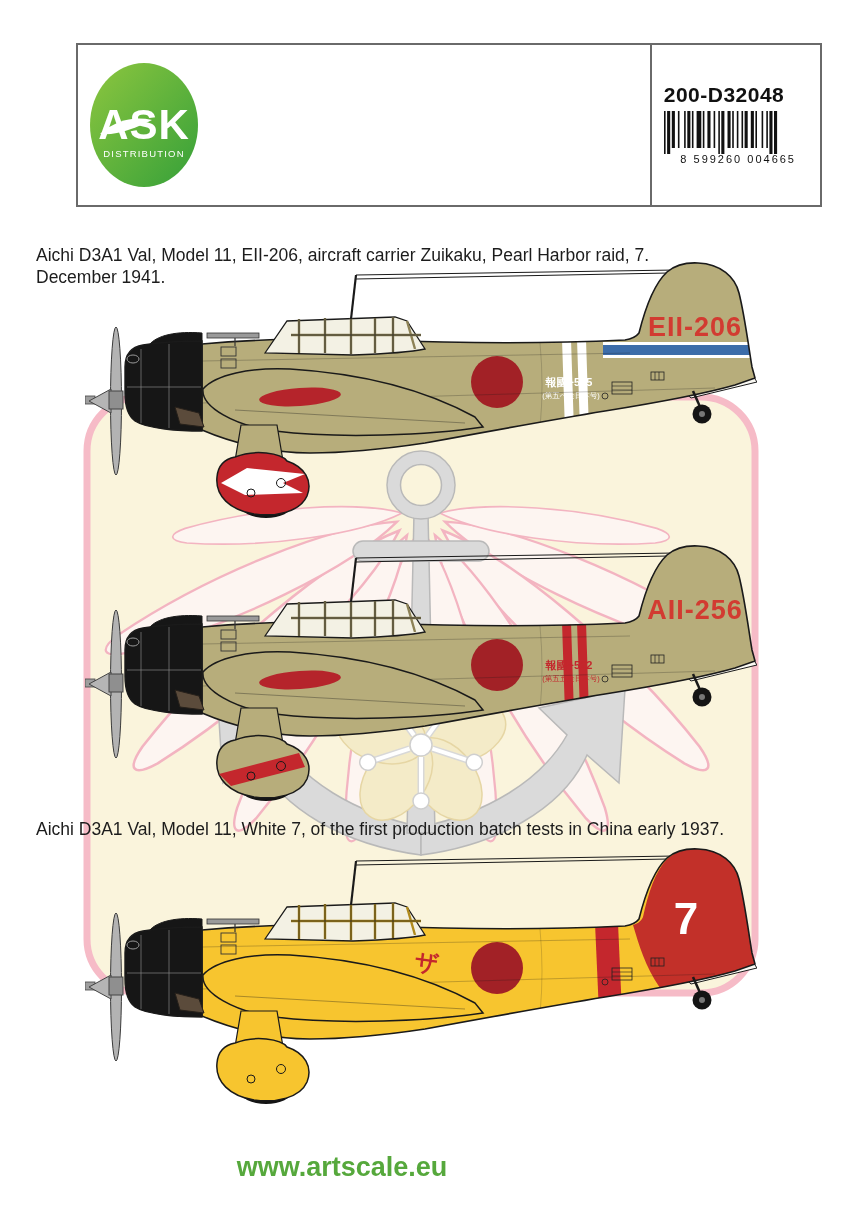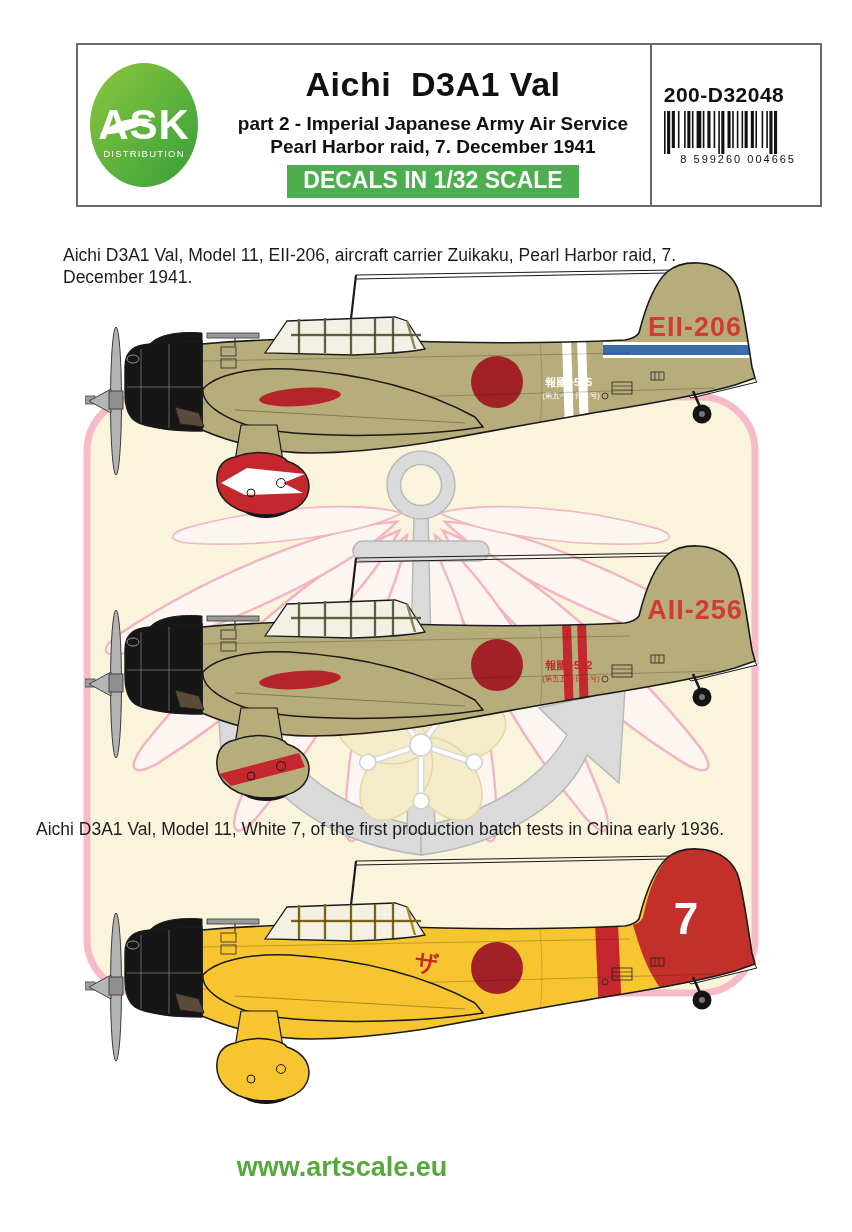--- a/index.html
+++ b/index.html
@@ -18,21 +18,21 @@
   .htext{position:absolute;left:140px;top:0;width:430px;height:100%;text-align:center;}
   .title{margin-top:20px;font-size:34px;font-weight:bold;color:#111;white-space:pre;letter-spacing:.5px;}
   .sub{font-size:19px;font-weight:bold;color:#111;line-height:23px;}
   .sub1{margin-top:8px;}
   .badge{display:inline-block;margin-top:7px;padding:2px 16px 4px 16px;font-size:23px;font-weight:bold;color:#fff;}
   .hright{position:absolute;left:574px;top:0;width:144px;height:100%;text-align:center;}
   .code{margin-top:38px;font-size:21px;font-weight:bold;color:#111;letter-spacing:.5px;}
   .barcode{margin:4px auto 0 auto;}
   .digits{font-size:11px;color:#111;letter-spacing:2px;margin-top:-2px;text-align:right;}
   .cap{position:absolute;left:36px;z-index:3;font-size:17.5px;line-height:22px;color:#1c1c1c;}
-  #cap0{top:244px;width:632px;margin-left:27px;}
+  #cap0{top:244px;width:632px;}
   #cap1{top:527px;width:625px;}
   #cap2{top:818px;width:715px;}
   .footer{position:absolute;left:0;top:1152px;width:684px;text-align:center;z-index:3;}
   .footer a{font-size:27px;font-weight:bold;text-decoration:none;}
 </style>
 </head>
 <body>
 
 <div class="page">
 
@@ -100,26 +100,20 @@
           <linearGradient id="lg" x1="0" y1="0" x2="1" y2="1">
       <stop offset="0" stop-color="#8dc63f"></stop>
             <stop offset="1" stop-color="#35a039"></stop>
     </linearGradient>
         </defs>
     <ellipse cx="58" cy="63" rx="54" ry="62" fill="url(#lg)"></ellipse>
     <text x="58" y="77" text-anchor="middle" font-size="42" font-weight="bold" fill="#fff" font-family="Liberation Sans,sans-serif" letter-spacing="1">ASK</text>
     <path d="M 14,72 C 30,58 48,54 66,58 C 50,66 30,74 14,72 Z" fill="#fff"></path>
     <text x="58" y="95" text-anchor="middle" font-size="9.5" fill="#fff" letter-spacing="1.2" font-family="Liberation Sans,sans-serif">DISTRIBUTION</text>
       </svg>
-    <div class="htext">
-      <div class="title">Aichi  D3A1 Val</div>
-      <div class="sub sub1">part 2 - Imperial Japanese Army Air Service</div>
-      <div class="sub">Pearl Harbor raid, 7. December 1941</div>
-      <div class="badge" id="scaleBadge" style="background: rgb(76, 174, 79);">DECALS IN 1/32 SCALE</div>
-    </div>
     <div class="hdivider"></div>
     <div class="hright">
       <div class="code">200-D32048</div>
       <svg class="barcode" width="126" height="44" viewBox="0 0 126 44">
           <rect x="3.0" y="0" width="1.6" height="43" fill="#111"></rect>
           <rect x="6.1" y="0" width="3.1" height="43" fill="#111"></rect>
           <rect x="10.8" y="0" width="3.1" height="37" fill="#111"></rect>
           <rect x="16.9" y="0" width="1.6" height="37" fill="#111"></rect>
           <rect x="23.1" y="0" width="1.6" height="37" fill="#111"></rect>
           <rect x="26.3" y="0" width="3.1" height="37" fill="#111"></rect>
@@ -140,21 +134,21 @@
           <rect x="100.6" y="0" width="1.6" height="37" fill="#111"></rect>
           <rect x="105.3" y="0" width="1.6" height="37" fill="#111"></rect>
           <rect x="108.4" y="0" width="3.1" height="43" fill="#111"></rect>
           <rect x="113.0" y="0" width="3.1" height="43" fill="#111"></rect>
         </svg>
       <div class="digits">8 599260 004665</div>
     </div>
   </div>
 
   <div class="cap" id="cap0">Aichi D3A1 Val, Model 11, EII-206, aircraft carrier Zuikaku, Pearl Harbor raid, 7. December 1941.</div>
-  <div class="cap" id="cap2">Aichi D3A1 Val, Model 11, White 7, of the first production batch tests in China early 1936.</div>
+  <div class="cap" id="cap2">Aichi D3A1 Val, Model 11, White 7, of the first production batch tests in China early 1937.</div>
 
   <svg class="plane" id="plane0" width="672" height="272" viewBox="0 0 672 272">
       <defs>
         <clipPath id="sil0">
           <path d="M 117,89 C 170,84 230,83 295,85 C 365,88 455,89 540,85 C 547,84 551,82 554,78 C 560,54 568,30 582,17 Q 594,7 613,8 C 636,9 650,22 654,38 C 660,62 664,95 667,112 L 670,123 L 650,130 C 615,140 570,148 520,156 C 460,166 400,177 340,188 C 300,194 260,198 225,198 C 185,198 145,187 117,175 Z"></path>
         </clipPath>
       </defs>
       <path d="M 271,20 L 590,15 M 271,24 L 636,17" stroke="#1a1a1a" stroke-width="1" fill="none"></path>
       <path d="M 596,134 L 668,121 L 672,127 L 606,143 Z" fill="#fbfaf4" stroke="#1a1a1a" stroke-width="1"></path>
       <path d="M 117,89 C 170,84 230,83 295,85 C 365,88 455,89 540,85 C 547,84 551,82 554,78 C 560,54 568,30 582,17 Q 594,7 613,8 C 636,9 650,22 654,38 C 660,62 664,95 667,112 L 670,123 L 650,130 C 615,140 570,148 520,156 C 460,166 400,177 340,188 C 300,194 260,198 225,198 C 185,198 145,187 117,175 Z" fill="#b7ad7b"></path>

